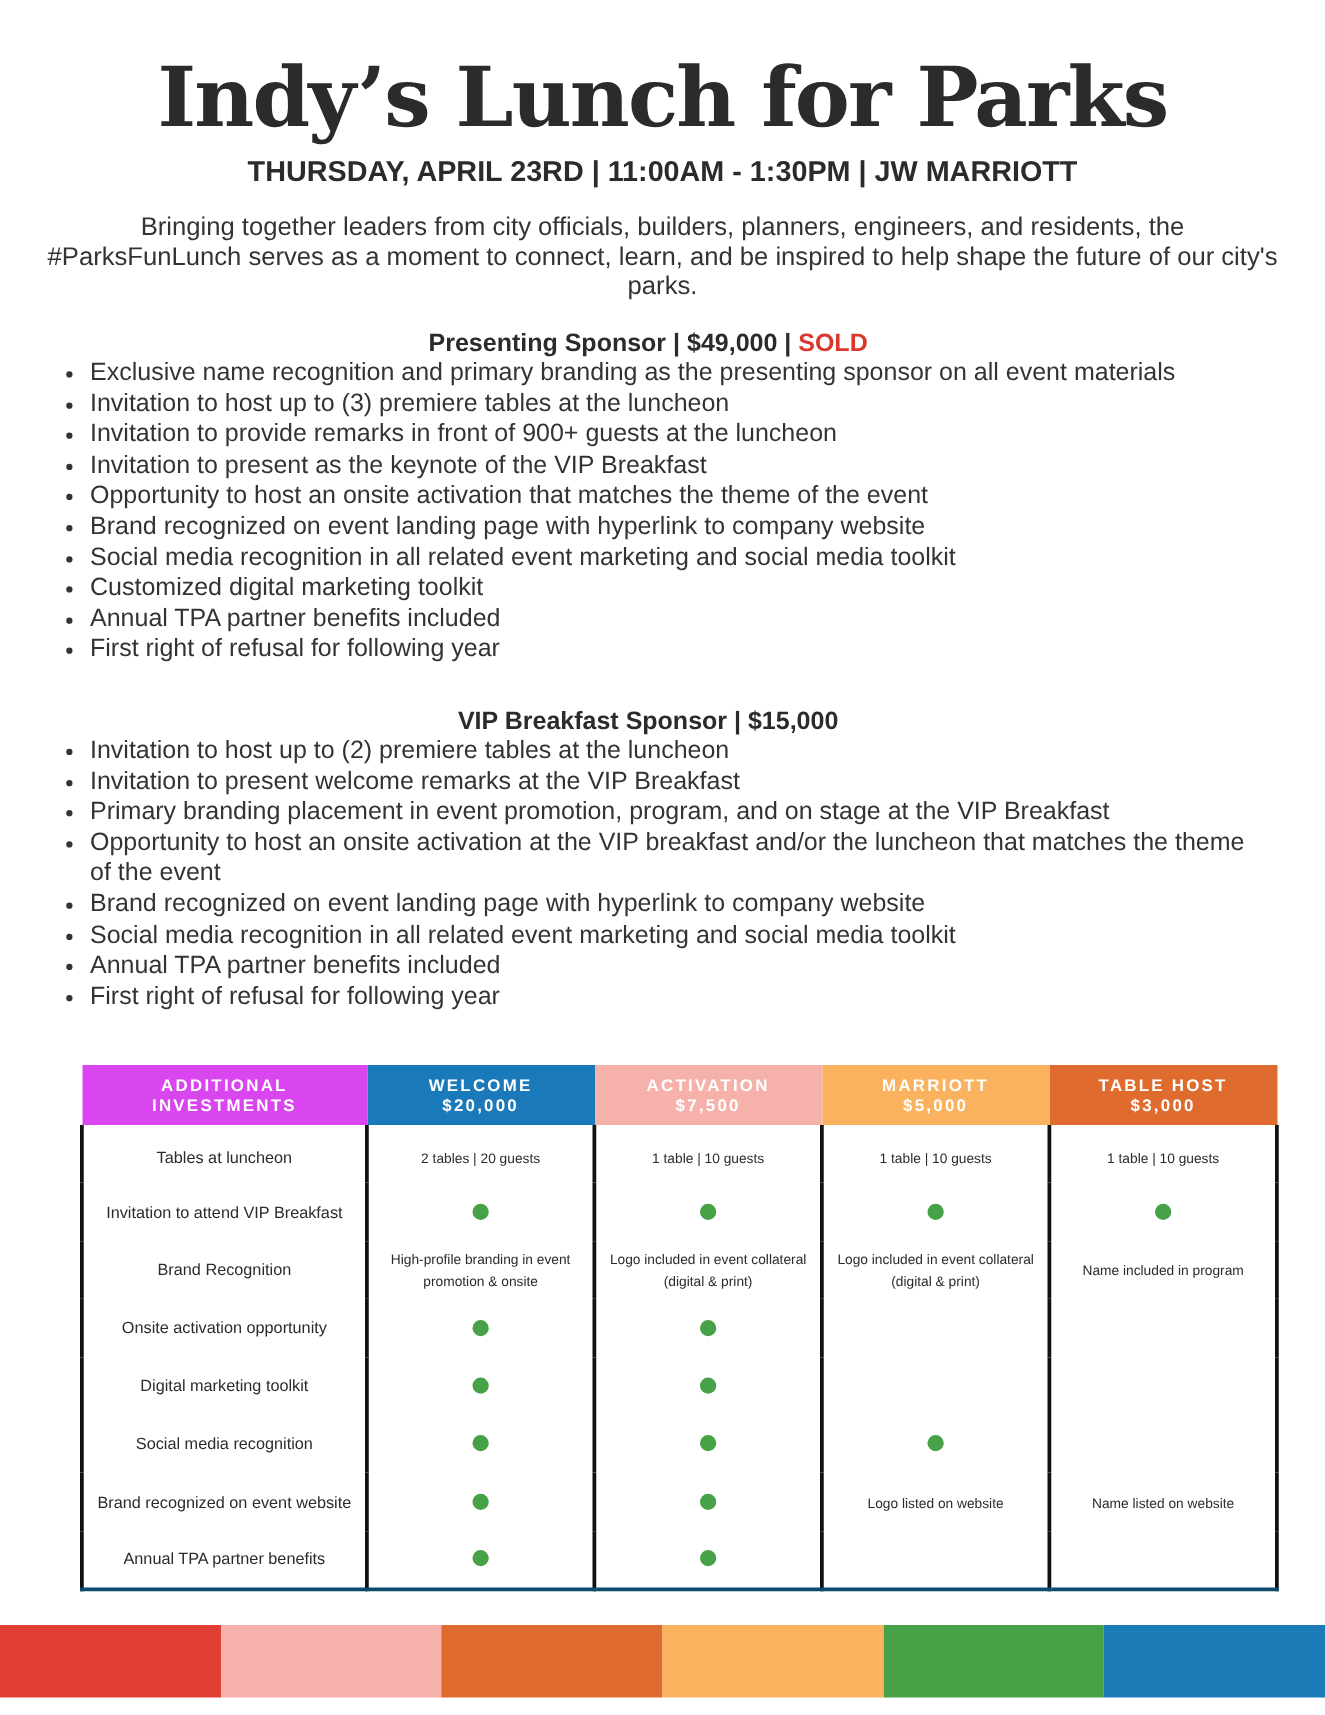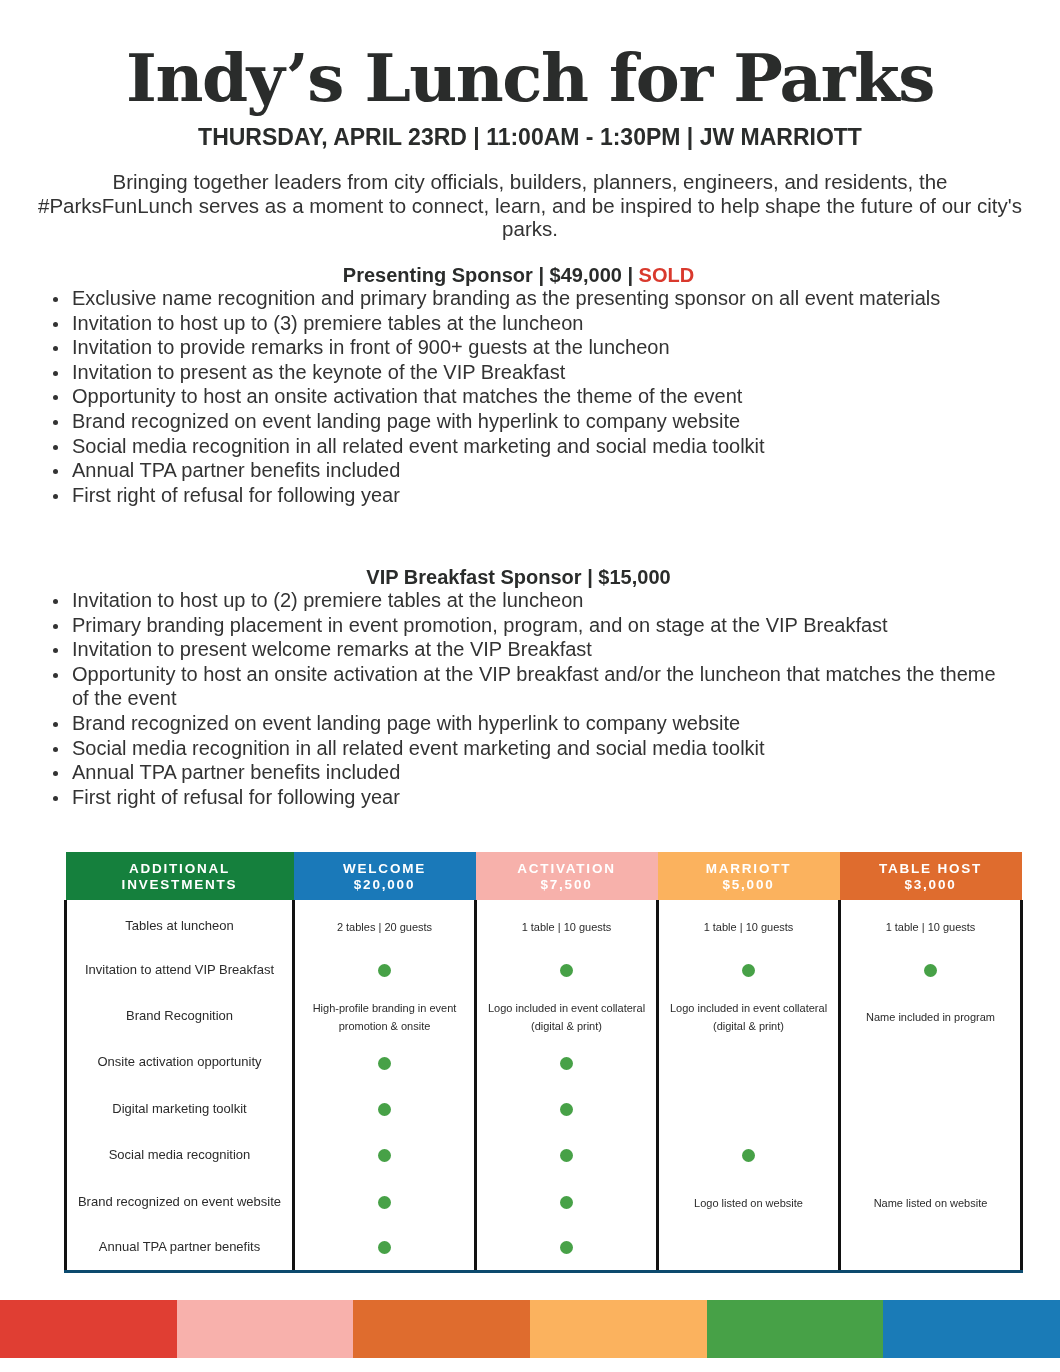--- a/index.html
+++ b/index.html
@@ -73,49 +73,50 @@
   <span>Presenting Sponsor</span><span> | </span><span>$49,000</span><span> | </span><span class="sold">SOLD</span>
 </div>
 <ul class="benefits" style="top:286px;">
   <li>Exclusive name recognition and primary branding as the presenting sponsor on all event materials</li>
   <li>Invitation to host up to (3) premiere tables at the luncheon</li>
   <li>Invitation to provide remarks in front of 900+ guests at the luncheon</li>
   <li>Invitation to present as the keynote of the VIP Breakfast</li>
   <li>Opportunity to host an onsite activation that matches the theme of the event</li>
   <li>Brand recognized on event landing page with hyperlink to company website</li>
   <li>Social media recognition in all related event marketing and social media toolkit</li>
+  <li>Customized digital marketing toolkit</li>
   <li>Annual TPA partner benefits included</li>
   <li>First right of refusal for following year</li>
 </ul>
 
 <div class="tier-heading" style="top:564px;">
   <span>VIP Breakfast Sponsor</span><span> | </span><span>$15,000</span>
 </div>
 <ul class="benefits" style="top:588px;">
   <li>Invitation to host up to (2) premiere tables at the luncheon</li>
+  <li>Invitation to present welcome remarks at the VIP Breakfast</li>
   <li>Primary branding placement in event promotion, program, and on stage at the VIP Breakfast</li>
-  <li>Invitation to present welcome remarks at the VIP Breakfast</li>
   <li>Opportunity to host an onsite activation at the VIP breakfast and/or the luncheon that matches the theme of the event</li>
   <li>Brand recognized on event landing page with hyperlink to company website</li>
   <li>Social media recognition in all related event marketing and social media toolkit</li>
   <li>Annual TPA partner benefits included</li>
   <li>First right of refusal for following year</li>
 </ul>
 
 <table class="invest-table">
   <colgroup>
     <col style="width:228px">
       <col style="width:182px">
       <col style="width:182px">
       <col style="width:182px">
       <col style="width:182px">
   </colgroup>
   <thead>
     <tr>
-      <th style="background: #15803d; text-align: center;"><span>ADDITIONAL</span><br><span>INVESTMENTS</span></th>
+      <th style="background: #d946ef; text-align: center;"><span>ADDITIONAL</span><br><span>INVESTMENTS</span></th>
       <th style="background: rgb(26, 121, 185);"><span>WELCOME</span><br><span>$20,000</span></th>
       <th style="background: rgb(247, 177, 171);"><span>ACTIVATION</span><br><span>$7,500</span></th>
       <th style="background: rgb(251, 178, 94);"><span>MARRIOTT</span><br><span>$5,000</span></th>
       <th style="background: rgb(223, 108, 46);"><span>TABLE HOST</span><br><span>$3,000</span></th>
     </tr>
   </thead>
   <tbody id="table-body">
       <tr>
         <td class="row-label">Tables at luncheon</td>
         <td><span class="cell-text">2 tables | 20 guests</span></td>

